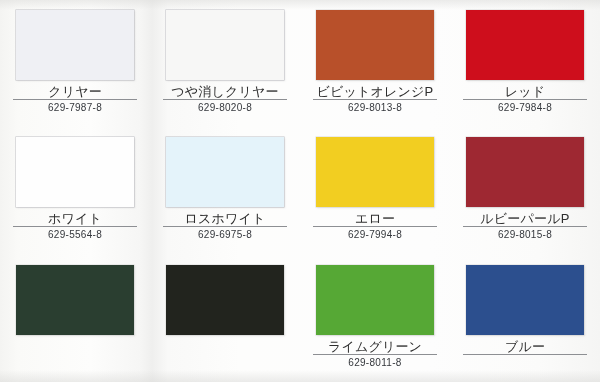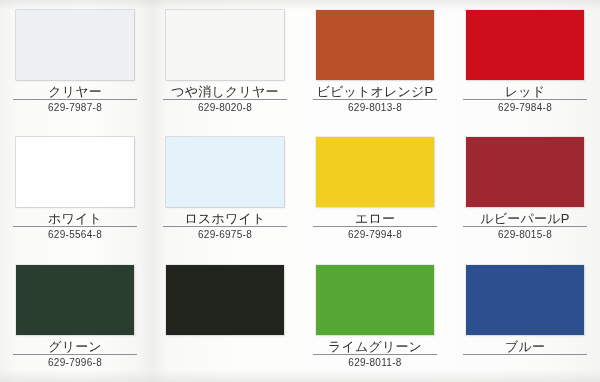--- a/index.html
+++ b/index.html
@@ -189,25 +189,20 @@
       <div class="swatch" style="background-color: rgb(158, 40, 50);"></div>
       <div class="caption">
         <div class="name">ルビーパールP</div>
         <div class="rule" style="background-color: rgb(141, 143, 147);"></div>
         <div class="code">629-8015-8</div>
       </div>
     </div>
 
     <div class="cell">
       <div class="swatch" style="background-color: rgb(42, 62, 48);"></div>
-      <div class="caption">
-        <div class="name">グリーン</div>
-        <div class="rule" style="background-color: rgb(141, 143, 147);"></div>
-        <div class="code">629-7996-8</div>
-      </div>
     </div>
 
     <div class="cell">
       <div class="swatch" style="background-color: rgb(34, 36, 30);"></div>
     </div>
 
     <div class="cell">
       <div class="swatch" style="background-color: rgb(86, 168, 53);"></div>
       <div class="caption">
         <div class="name">ライムグリーン</div>

